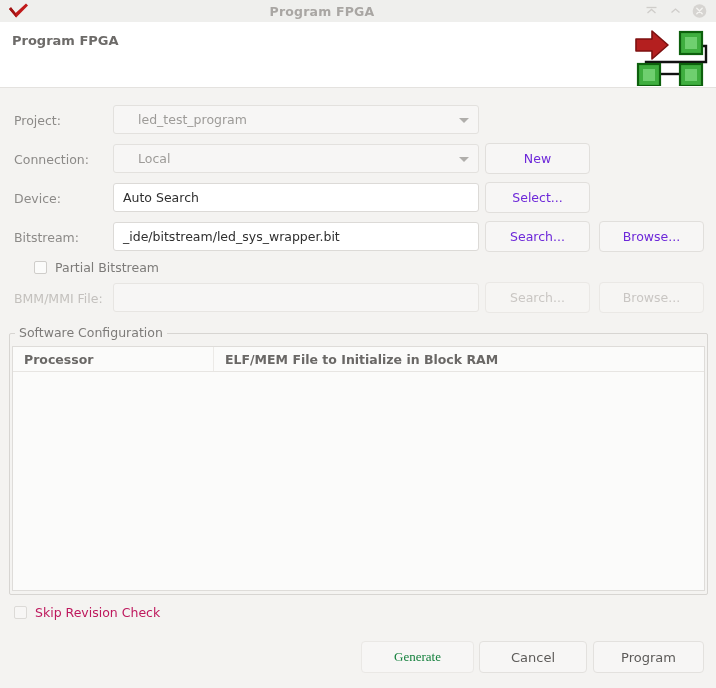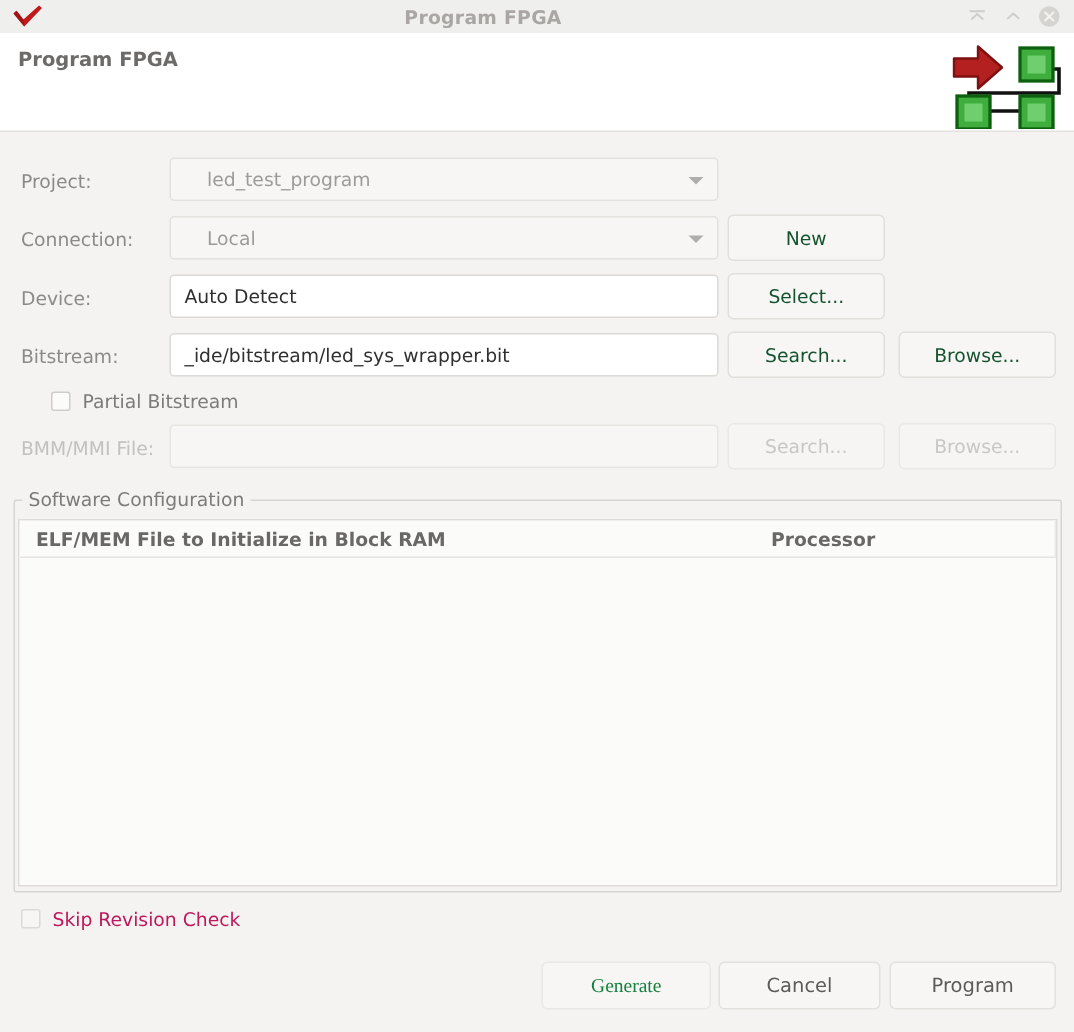--- a/index.html
+++ b/index.html
@@ -77,21 +77,21 @@
     border-right: 5px solid transparent;
     border-top: 5px solid #b0aeab;
   }
 
   .btn {
     position: absolute;
     border: 1px solid #e1dfdc;
     border-radius: 4px;
     background: #f7f6f5;
     font-size: 12.5px;
-    color: #14532d;
+    color: #6d28d9;
     display: flex; align-items: center; justify-content: center;
     font-family: inherit;
     padding: 0;
   }
   .btn.disabled { color: #c9c6c3; border-color: #eae8e5; background: #f6f5f3; }
 
   
   .cbx-row { position: absolute; display: flex; align-items: center; gap: 8px; }
   .cbx {
     width: 13px; height: 13px;
@@ -210,21 +210,21 @@
 
 <div class="form-label" style="left:14px; top:152px;">Connection:</div>
 <div class="ctl disabled" style="left:113px; top:144px; width:366px; height:29px;">
   <span>Local</span>
   <span class="combo-arrow"></span>
 </div>
 <button class="btn" style="left:485px; top:143px; width:105px; height:31px;">New</button>
 
 <div class="form-label" style="left:14px; top:191px;">Device:</div>
 <div class="ctl" style="left:113px; top:183px; width:366px; height:29px;">
-  <span>Auto Detect</span>
+  <span>Auto Search</span>
 </div>
 <button class="btn" style="left:485px; top:182px; width:105px; height:31px;">Select...</button>
 
 <div class="form-label" style="left:14px; top:230px;">Bitstream:</div>
 <div class="ctl" style="left:113px; top:222px; width:366px; height:29px;">
   <span>_ide/bitstream/led_sys_wrapper.bit</span>
 </div>
 <button class="btn" style="left:485px; top:221px; width:105px; height:31px;">Search...</button>
 <button class="btn" style="left:599px; top:221px; width:105px; height:31px;">Browse...</button>
 
@@ -238,22 +238,22 @@
   <span></span>
 </div>
 <button class="btn disabled" style="left:485px; top:282px; width:105px; height:31px;">Search...</button>
 <button class="btn disabled" style="left:599px; top:282px; width:105px; height:31px;">Browse...</button>
 
 <div class="group" style="left:9px; top:333px; width:699px; height:262px;"></div>
 <div class="group-title" style="left:15px; top:325px;">Software Configuration</div>
 
 <div class="tbl" style="left:12px; top:346px; width:693px; height:245px;">
   <div class="tbl-head">
+    <div class="th col0">Processor</div>
     <div class="th col1">ELF/MEM File to Initialize in Block RAM</div>
-    <div class="th col0">Processor</div>
   </div>
   <div class="tbl-body"></div>
 </div>
 
 <div class="cbx-row" style="left:14px; top:605px;">
   <span class="cbx dim"></span>
   <span class="cbx-label dim">Skip Revision Check</span>
 </div>
 
 <button class="footer-btn disabled" style="left:361px; top:641px; width:113px;">Generate</button>

